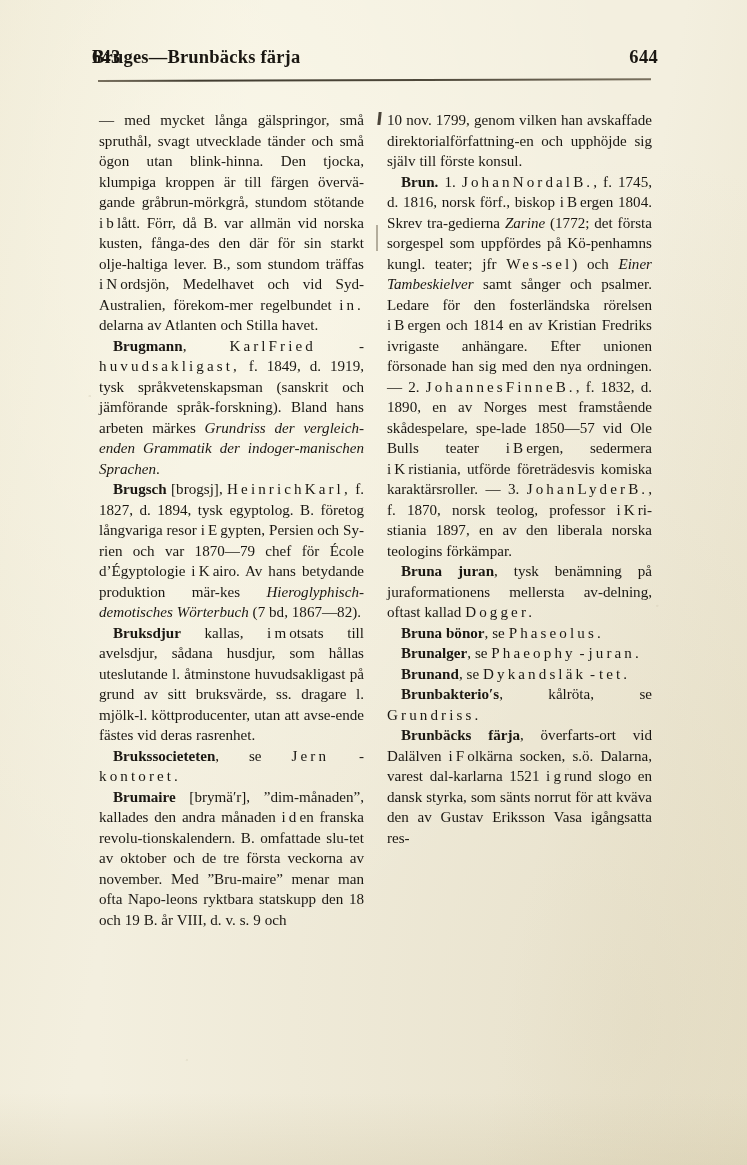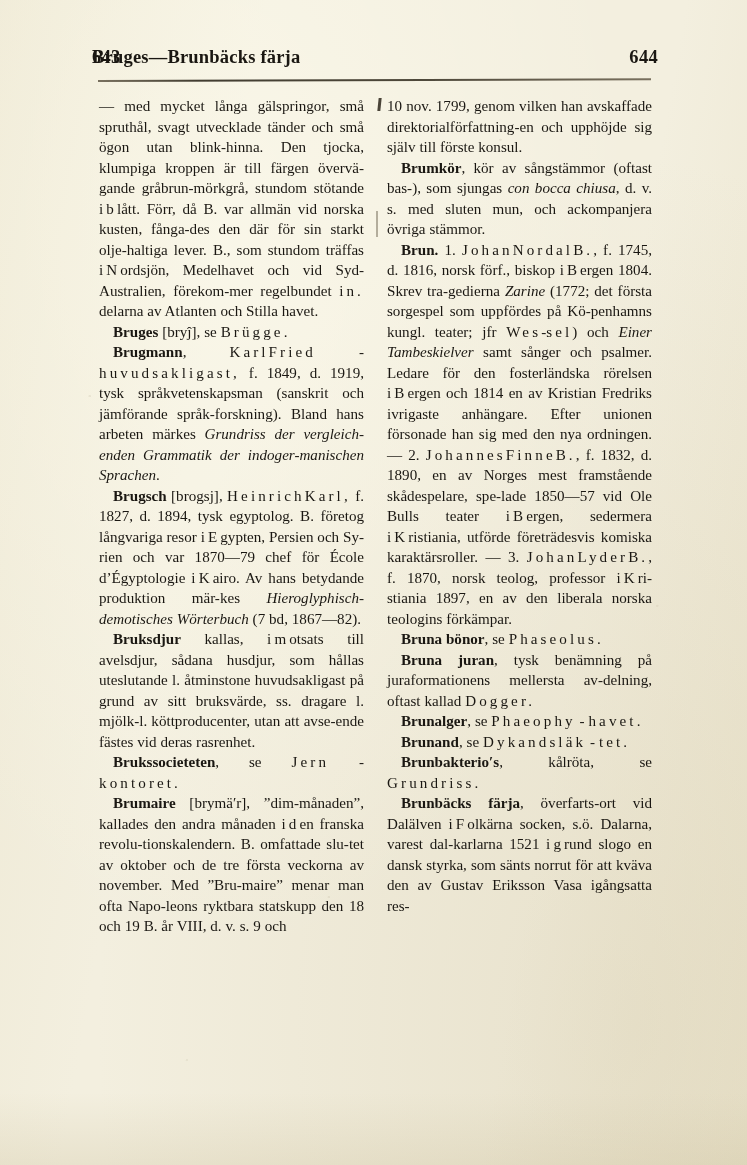--- a/index.html
+++ b/index.html
@@ -91,20 +91,21 @@
     justify-content: space-between;
   }
   .column {
     width: 265px;
     font-size: 15.1px;
     line-height: 20.5px;
     text-align: justify;
     text-align-last: left;
     hyphens: manual;
     word-spacing: 0.1px;
+    margin-top: 14px;
   }
   .col-right { position: relative; }
   
   #right-col-fleck {
     position: absolute;
     left: -9px;
     top: 2px;
     width: 3px;
     height: 13px;
     background: #2b251a;
@@ -165,22 +166,20 @@
     <div class="folio" id="folio-right">644</div>
   </div>
   <div id="header-rule"></div>
 
   <div id="columns">
 
     <div class="column col-left">
 
       <p class="cont"><span>— med mycket långa gälspringor, små spruthål, svagt utvecklade tänder och små ögon utan blink-hinna. Den tjocka, klumpiga kroppen är till färgen övervä-gande gråbrun-mörkgrå, stundom stötande <span class="sp">ib</span>lått. Förr, då B. var allmän vid norska kusten, fånga-des den där för sin starkt olje-haltiga lever. B., som stundom träffas <span class="sp">iN</span>ordsjön, Medelhavet och vid Syd-Australien, förekom-mer regelbundet <span class="sp">in.</span> delarna av Atlanten och Stilla havet.</span></p>
 
-      <p class="entry"><b class="hw">Bruges</b>
-        <span>[bryĵ]</span><span>, se <span class="sp">Brügge.</span></span></p>
 
       <p class="entry"><b class="hw">Brugmann</b><span>, <span class="sp">KarlFried</span> - <span class="sp">huvudsakligast,</span> f. 1849, d. 1919, tysk språkvetenskapsman (sanskrit och jämförande språk-forskning). Bland hans arbeten märkes </span><i class="it">Grundriss der vergleich-enden Grammatik der indoger-manischen Sprachen</i><span>.</span></p>
 
       <p class="entry"><b class="hw">Brugsch</b>
         <span>[brogsj]</span><span>, <span class="sp">HeinrichKarl,</span> f. 1827, d. 1894, tysk egyptolog. B. företog långvariga resor <span class="sp">iE</span>gypten, Persien och Sy-rien och var 1870—79 chef för École d’Égyptologie <span class="sp">iK</span>airo. Av hans betydande produktion mär-kes </span><i class="it">Hieroglyphisch-demotisches Wörterbuch</i><span> (7 bd, 1867—82).</span></p>
 
       <p class="entry"><b class="hw">Bruksdjur</b><span> kallas, <span class="sp">im</span>otsats till avelsdjur, sådana husdjur, som hållas uteslutande l. åtminstone huvudsakligast på grund av sitt bruksvärde, ss. dragare l. mjölk-l. köttproducenter, utan att avse-ende fästes vid deras rasrenhet.</span></p>
 
       <p class="entry"><b class="hw">Brukssocieteten</b><span>, se <span class="sp">Jern</span> - <span class="sp">kontoret.</span></span></p>
 
@@ -188,29 +187,28 @@
         <span>[brymä′r]</span><span>, ”dim-månaden”, kallades den andra månaden <span class="sp">id</span>en franska revolu-tionskalendern. B. omfattade slu-tet av oktober och de tre första veckorna av november. Med ”Bru-maire” menar man ofta Napo-leons ryktbara statskupp den 18 och 19 B. år VIII, d. v. s. 9 och</span></p>
 
     </div>
 
     <div class="column col-right">
       <div id="right-col-fleck"></div>
       <div id="right-col-fleck2"></div>
 
       <p class="cont"><span>10 nov. 1799, genom vilken han avskaffade direktorialförfattning-en och upphöjde sig själv till förste konsul.</span></p>
 
-      <p class="entry"><b class="hw">Brumkör</b><span>, kör av sångstämmor (oftast bas-), som sjungas </span><i class="it">con bocca chiusa</i><span>, d. v. s. med sluten mun, och ackompanjera övriga stämmor.</span></p>
 
       <p class="entry"><b class="hw">Brun.</b><span> 1. <span class="sp">JohanNordalB.</span>, f. 1745, d. 1816, norsk förf., biskop <span class="sp">iB</span>ergen 1804. Skrev tra-gedierna </span><i class="it">Zarine</i><span> (1772; det första sorgespel som uppfördes på Kö-penhamns kungl. teater; jfr <span class="sp">Wes</span>-<span class="sp">sel</span>) och </span><i class="it">Einer Tambeskielver</i><span> samt sånger och psalmer. Ledare för den fosterländska rörelsen <span class="sp">iB</span>ergen och 1814 en av Kristian Fredriks ivrigaste anhängare. Efter unionen försonade han sig med den nya ordningen. — 2. <span class="sp">JohannesFinneB.</span>, f. 1832, d. 1890, en av Norges mest framstående skådespelare, spe-lade 1850—57 vid Ole Bulls teater <span class="sp">iB</span>ergen, sedermera <span class="sp">iK</span>ristiania, utförde företrädesvis komiska karaktärsroller. — 3. <span class="sp">JohanLyderB.</span>, f. 1870, norsk teolog, professor <span class="sp">iK</span>ri-stiania 1897, en av den liberala norska teologins förkämpar.</span></p>
 
+      <p class="entry"><b class="hw">Bruna juran</b><span>, tysk benämning på juraformationens mellersta av-delning, oftast kallad <span class="sp">Dogger.</span></span></p>
+
       <p class="entry"><b class="hw">Bruna bönor</b><span>, se <span class="sp">Phaseolus.</span></span></p>
 
-      <p class="entry"><b class="hw">Bruna juran</b><span>, tysk benämning på juraformationens mellersta av-delning, oftast kallad <span class="sp">Dogger.</span></span></p>
-
-      <p class="entry"><b class="hw">Brunalger</b><span>, se <span class="sp">Phaeophy</span> - <span class="sp">havet.</span></span></p>
+      <p class="entry"><b class="hw">Brunalger</b><span>, se <span class="sp">Phaeophy</span> - <span class="sp">juran.</span></span></p>
 
       <p class="entry"><b class="hw">Brunand</b><span>, se <span class="sp">Dykandsläk</span> - <span class="sp">tet.</span></span></p>
 
       <p class="entry"><b class="hw">Brunbakterio′s</b><span>, kålröta, se <span class="sp">Grundriss.</span></span></p>
 
       <p class="entry"><b class="hw">Brunbäcks färja</b><span>, överfarts-ort vid Dalälven <span class="sp">iF</span>olkärna socken, s.ö. Dalarna, varest dal-karlarna 1521 <span class="sp">ig</span>rund slogo en dansk styrka, som sänts norrut för att kväva den av Gustav Eriksson Vasa igångsatta res-</span></p>
 
     </div>
   </div>
 

